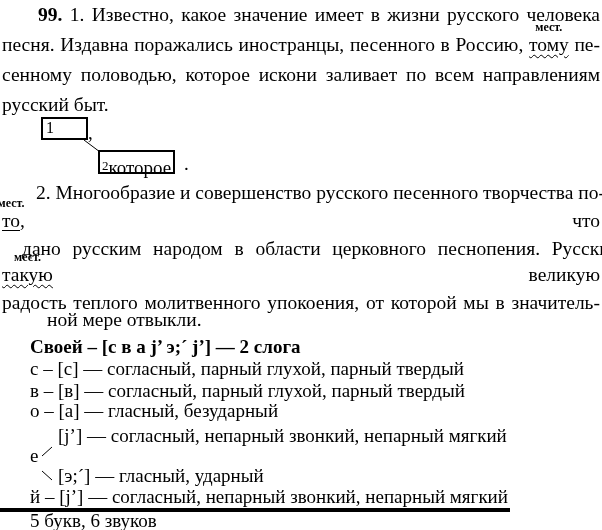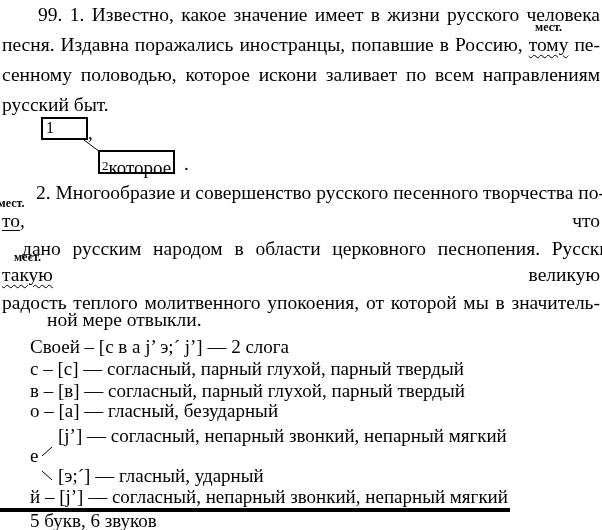--- a/index.html
+++ b/index.html
@@ -1,21 +1,21 @@
 <!DOCTYPE html>
 <html><head>
   <meta charset="utf-8">
   <style>
     html, body { margin: 0; padding: 0; background: #ffffff; }
     body { width: 602px; height: 530px; position: relative; overflow: hidden;
            font-family: "Liberation Serif", "DejaVu Serif", serif; color: #000; }
     .line { position: absolute; left: 2px; width: 598px; font-size: 19.5px; line-height: 22px;
             white-space: nowrap; }
     .just { text-align: justify; text-align-last: justify; }
-    .num-bold { font-weight: normal; }
+    .num-bold { font-weight: bold; }
     .annot { position: relative; display: inline-block; }
     .annot .sup { position: absolute; left: 50%; transform: translateX(-50%); top: -13px;
                   font-size: 12px; line-height: 12px; white-space: nowrap; font-weight: bold; }
     .wavy { text-decoration: underline wavy #000; text-decoration-thickness: 1px; text-underline-offset: 3px; margin-top: 38px; }
     .straight { text-decoration: underline; text-underline-offset: 3px; }
     .box1 { position: absolute; left: 41px; top: 117px; width: 40px; height: 19px;
             border: 2.5px solid #000; font-size: 16px; line-height: 18px; padding-left: 3px; box-sizing: content-box; }
     .box2 { position: absolute; left: 98px; top: 150px; height: 20px;
             border: 2px solid #000; font-size: 19px; line-height: 28px; padding: 0 2px 0 2px; text-align: right; }
     .box2 .idx { font-size: 13px; vertical-align: 4px; }
@@ -23,21 +23,21 @@
     .dot2 { position: absolute; left: 184px; top: 153px; font-size: 19px; }
     .phon { position: absolute; left: 30px; font-size: 19px; line-height: 22px; white-space: nowrap; }
     .rule { position: absolute; left: 0; top: 508px; width: 510px; height: 4px; background: #000; }
     svg.conn { position: absolute; left: 0; top: 0; width: 602px; height: 530px; pointer-events: none; }
   </style>
 </head>
 <body>
 
 <div class="line just" style="top:4px; padding-left:36px; width:562px;"><span class="num-bold">99.</span> <span>1. Известно, какое значение имеет в жизни русского человека</span></div>
 
-<div class="line just" style="top:34px;"><span>песня. Издавна поражались иностранцы, попавшие в Россию, </span><span class="annot"><span class="sup">мест.</span><span class="wavy">тому</span></span><span> пе-</span></div>
+<div class="line just" style="top:34px;"><span>песня. Издавна поражались иностранцы, песенного в Россию, </span><span class="annot"><span class="sup">мест.</span><span class="wavy">тому</span></span><span> пе-</span></div>
 
 <div class="line just" style="top:64px;">сенному половодью, которое искони заливает по всем направлениям</div>
 
 <div class="line" style="top:94px;">русский быт.</div>
 
 <div class="box1"><span>1</span></div>
 <span class="comma1">,</span>
 <div class="box2"><span class="idx">2</span><span>которое</span></div>
 <span class="dot2">.</span>
 
@@ -52,21 +52,21 @@
 <div class="line just" style="top:210px;"><span class="annot"><span class="sup">мест.</span><span class="straight">то</span></span><span>, что</span></div>
 
 <div class="line just" style="top:238px;margin-left:20px;">дано русским народом в области церковного песнопения. Русский</div>
 
 <div class="line just" style="top:264px;"><span class="annot"><span class="sup">мест.</span><span class="wavy">такую</span></span><span> великую</span></div>
 
 <div class="line just" style="top:292px;">радость теплого молитвенного упокоения, от которой мы в значитель-</div>
 
 <div class="line" style="top:309px;margin-left:45px;">ной мере отвыкли.</div>
 
-<div class="phon" style="top:336px;">Своей – [с в а j’ э;´ j’] — 2 слога</div>
+<div class="phon" style="top:336px;font-weight:bold;">Своей – [с в а j’ э;´ j’] — 2 слога</div>
 <div class="phon" style="top:358px;">с – [с] — согласный, парный глухой, парный твердый</div>
 <div class="phon" style="top:380px;">в – [в] — согласный, парный глухой, парный твердый</div>
 <div class="phon" style="top:400px;">о – [а] — гласный, безударный</div>
 <div class="phon" style="top:425px; left:58px;">[j’] — согласный, непарный звонкий, непарный мягкий</div>
 <div class="phon" style="top:445px;">е</div>
 <div class="phon" style="top:465px; left:58px;">[э;´] — гласный, ударный</div>
 <div class="phon" style="top:486px;">й – [j’] — согласный, непарный звонкий, непарный мягкий</div>
 
 <div class="rule"></div>
 

